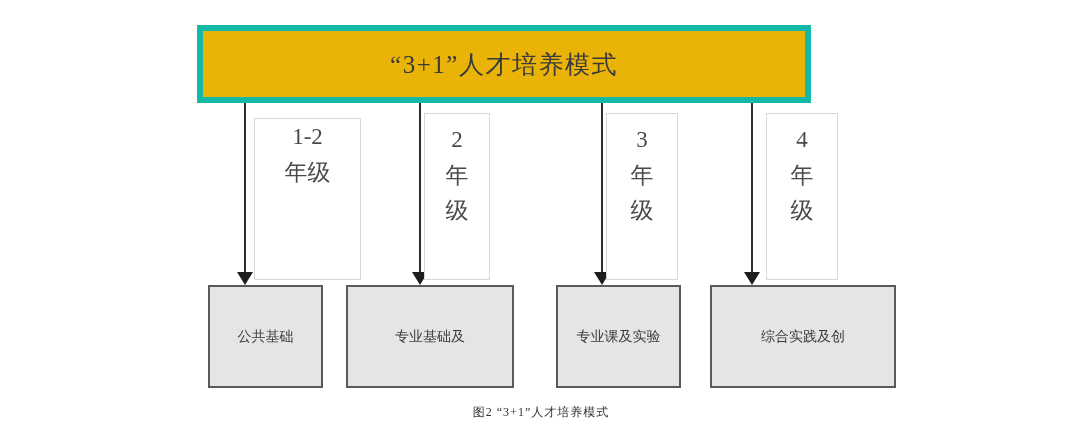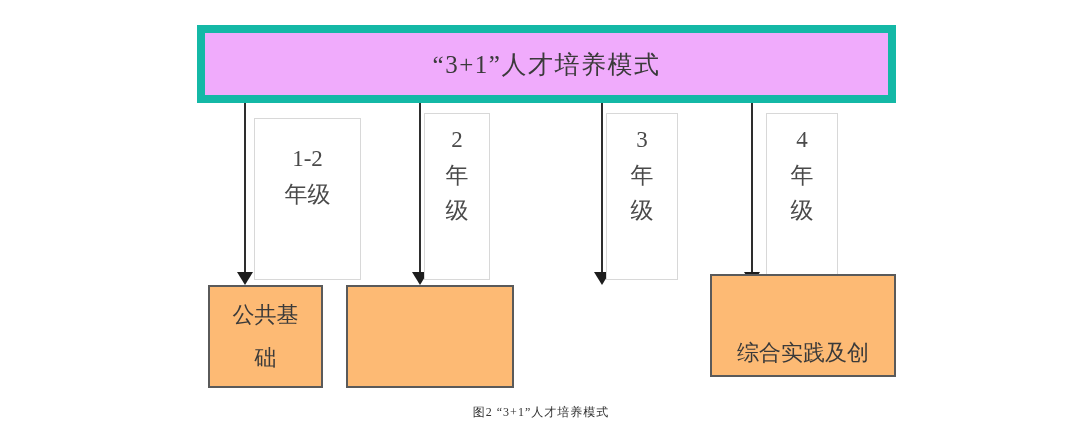--- a/index.html
+++ b/index.html
@@ -17,25 +17,25 @@
     height: 431px;
     background: #ffffff;
     overflow: hidden;
   }
 
   
   .top-box {
     position: absolute;
     left: 197px;
     top: 25px;
-    width: 699px;
+    width: 614px;
     height: 78px;
-    border: 8px solid #14b8a6;
+    border: 6px solid #14b8a6;
     box-sizing: border-box;
-    background: #f0abfc;
+    background: #eab308;
     display: flex;
     align-items: center;
     justify-content: center;
   }
   .top-box-title {
     font-size: 25px;
     letter-spacing: 1.5px;
     color: #3a3a3a;
     white-space: nowrap;
   }
@@ -52,21 +52,20 @@
     align-items: center;
     text-align: center;
     font-size: 23px;
     line-height: 1.55;
   }
   .grade-box .gline {
     display: block;
     white-space: nowrap;
   }
   .grade-box.wide {
-    padding-top: 22px;
   }
   .grade-box.narrow {
     padding-top: 8px;
   }
 
   
   .arrow {
     position: absolute;
     width: 2px;
     background: #2e2e2e;
@@ -78,27 +77,27 @@
     border-left: 8px solid transparent;
     border-right: 8px solid transparent;
     border-top: 13px solid #1d1d1d;
   }
 
   
   .outcome-box {
     position: absolute;
     border: 2px solid #5a5a5a;
     box-sizing: border-box;
-    background: #fdba74;
+    background: #e5e5e5;
     display: flex;
-    flex-direction: column;
+    flex-direction: row;
     align-items: center;
     justify-content: center;
     color: #3a3a3a;
-    font-size: 22px;
+    font-size: 14px;
     line-height: 1.95;
     text-align: center;
   }
   .outcome-box .oline {
     display: block;
     white-space: nowrap;
   }
 
   
   .caption {
@@ -155,22 +154,27 @@
     <span class="gline">年</span>
     <span class="gline">级</span>
   </div>
 
   <div class="outcome-box" style="left:208px; top:285px; width:115px; height:103px;">
     <span class="oline">公共基</span>
     <span class="oline">础</span>
   </div>
 
   <div class="outcome-box" style="left:346px; top:285px; width:168px; height:103px;">
+    <span class="oline">专业基础及</span>
   </div>
 
+  <div class="outcome-box" style="left:556px; top:285px; width:125px; height:103px;">
+    <span class="oline">专业课</span>
+    <span class="oline">及实验</span>
+  </div>
 
-  <div class="outcome-box" style="left:710px; top:274px; width:186px; height:103px;justify-content:flex-end;">
+  <div class="outcome-box" style="left:710px; top:285px; width:186px; height:103px;">
     <span class="oline">综合实践及创</span>
   </div>
 
   <div class="caption">图2 “3+1”人才培养模式</div>
 
 </div>
 
 </body></html>

